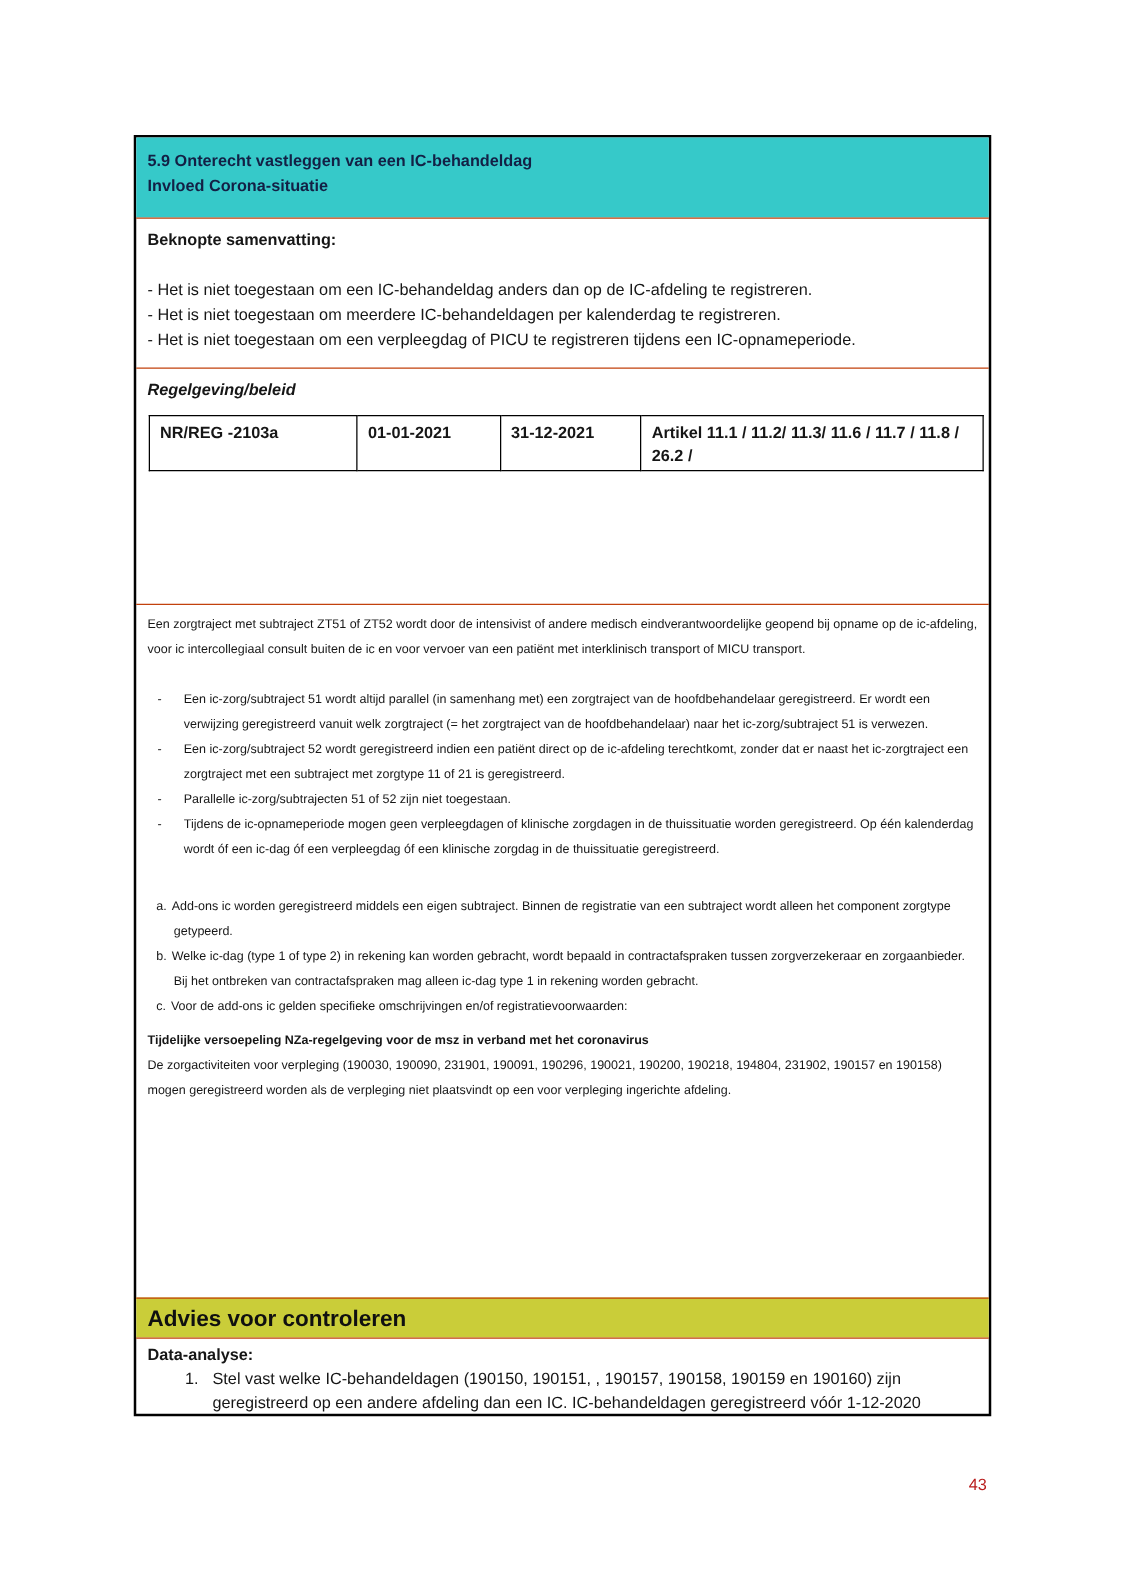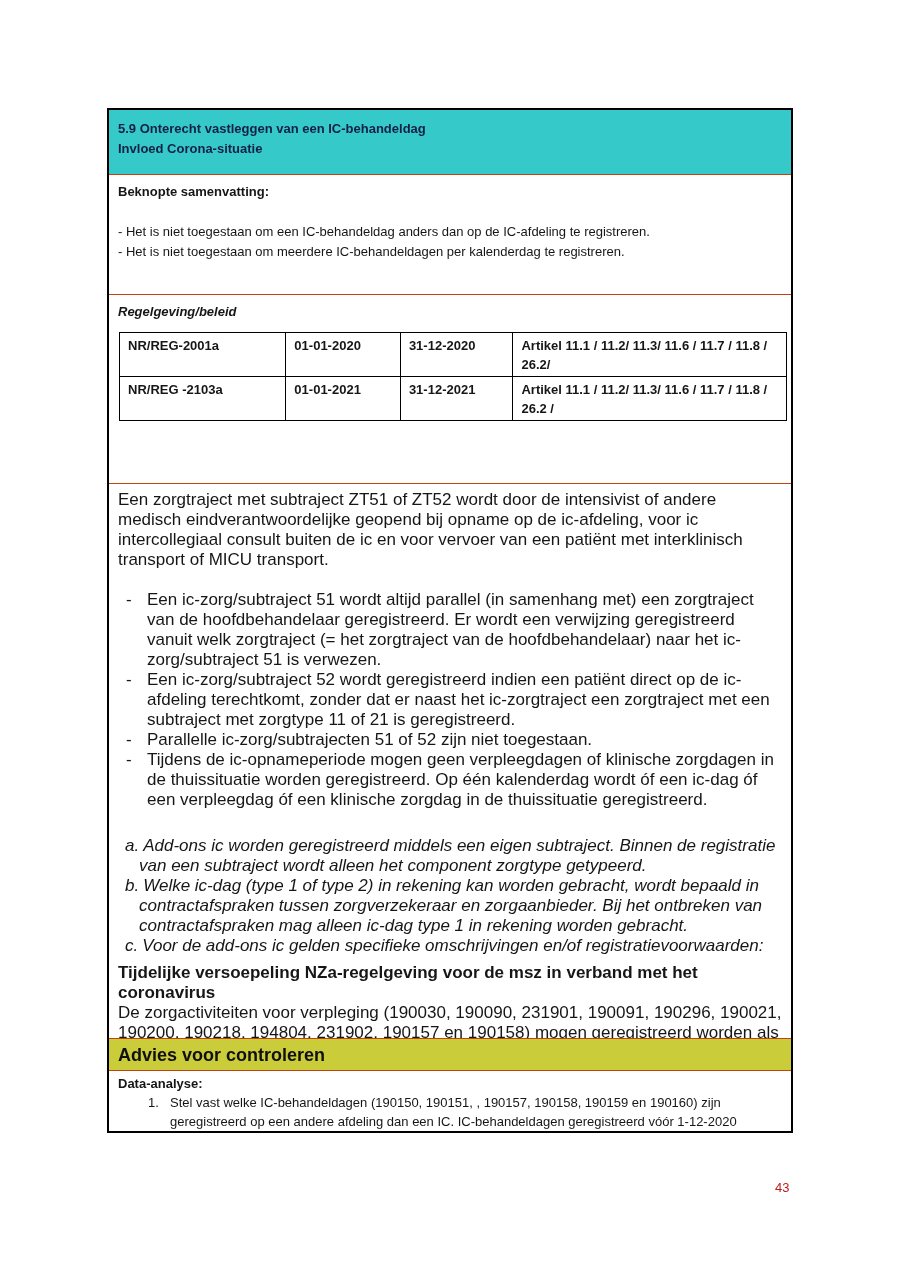--- a/index.html
+++ b/index.html
@@ -63,29 +63,29 @@
     line-height: 19px;
     font-weight: bold;
   }
   td.c1 { width: 150px; }
   td.c2 { width: 98px; }
   td.c3 { width: 96px; }
   td.c4 { width: 258px; }
 
   .sec-main {
     height: 555px;
-    font-size: 17px;
+    font-size: 10px;
     line-height: 20px;
     padding: 6px 9px 0 9px;
   }
   .intro { margin: 0 0 20px 0; }
   .dash-item { display: flex; }
   .dash-marker { flex: 0 0 29px; padding-left: 8px; box-sizing: border-box; }
   .dash-text { flex: 1; }
-  .abc-list { margin-top: 26px; font-style: italic; }
+  .abc-list { margin-top: 26px; }
   .abc-item { padding-left: 21px; text-indent: -14px; }
   .abc-label { margin-right: 4px; }
   .corona { margin-top: 7px; }
   .bold { font-weight: bold; }
 
   .sec-advice-head {
     height: 32px;
     background: #cacd39;
     font-weight: bold;
     font-size: 18px;
@@ -118,32 +118,27 @@
     <div class="sec sec-title">
       <div>5.9 Onterecht vastleggen van een IC-behandeldag</div>
       <div>Invloed Corona-situatie</div>
     </div>
 
     <div class="sec sec-summary">
       <div class="bold">Beknopte samenvatting:</div>
       <div class="summary-gap"></div>
       <div>- Het is niet toegestaan om een IC-behandeldag anders dan op de IC-afdeling te registreren.</div>
       <div>- Het is niet toegestaan om meerdere IC-behandeldagen per kalenderdag te registreren.</div>
+      <div>- Het is niet toegestaan om een verpleegdag of PICU te registreren tijdens een IC-opnameperiode.</div>
     </div>
 
     <div class="sec sec-reg">
       <div class="reg-heading">Regelgeving/beleid</div>
       <table class="reg-table">
         <tbody>
-          <tr>
-            <td class="c1">NR/REG-2001a</td>
-            <td class="c2">01-01-2020</td>
-            <td class="c3">31-12-2020</td>
-            <td class="c4">Artikel 11.1 / 11.2/ 11.3/ 11.6 / 11.7 / 11.8 / 26.2/</td>
-          </tr>
           <tr>
             <td class="c1">NR/REG -2103a</td>
             <td class="c2">01-01-2021</td>
             <td class="c3">31-12-2021</td>
             <td class="c4">Artikel 11.1 / 11.2/ 11.3/  11.6 / 11.7 / 11.8 / 26.2 /</td>
           </tr>
         </tbody>
       </table>
     </div>
 

